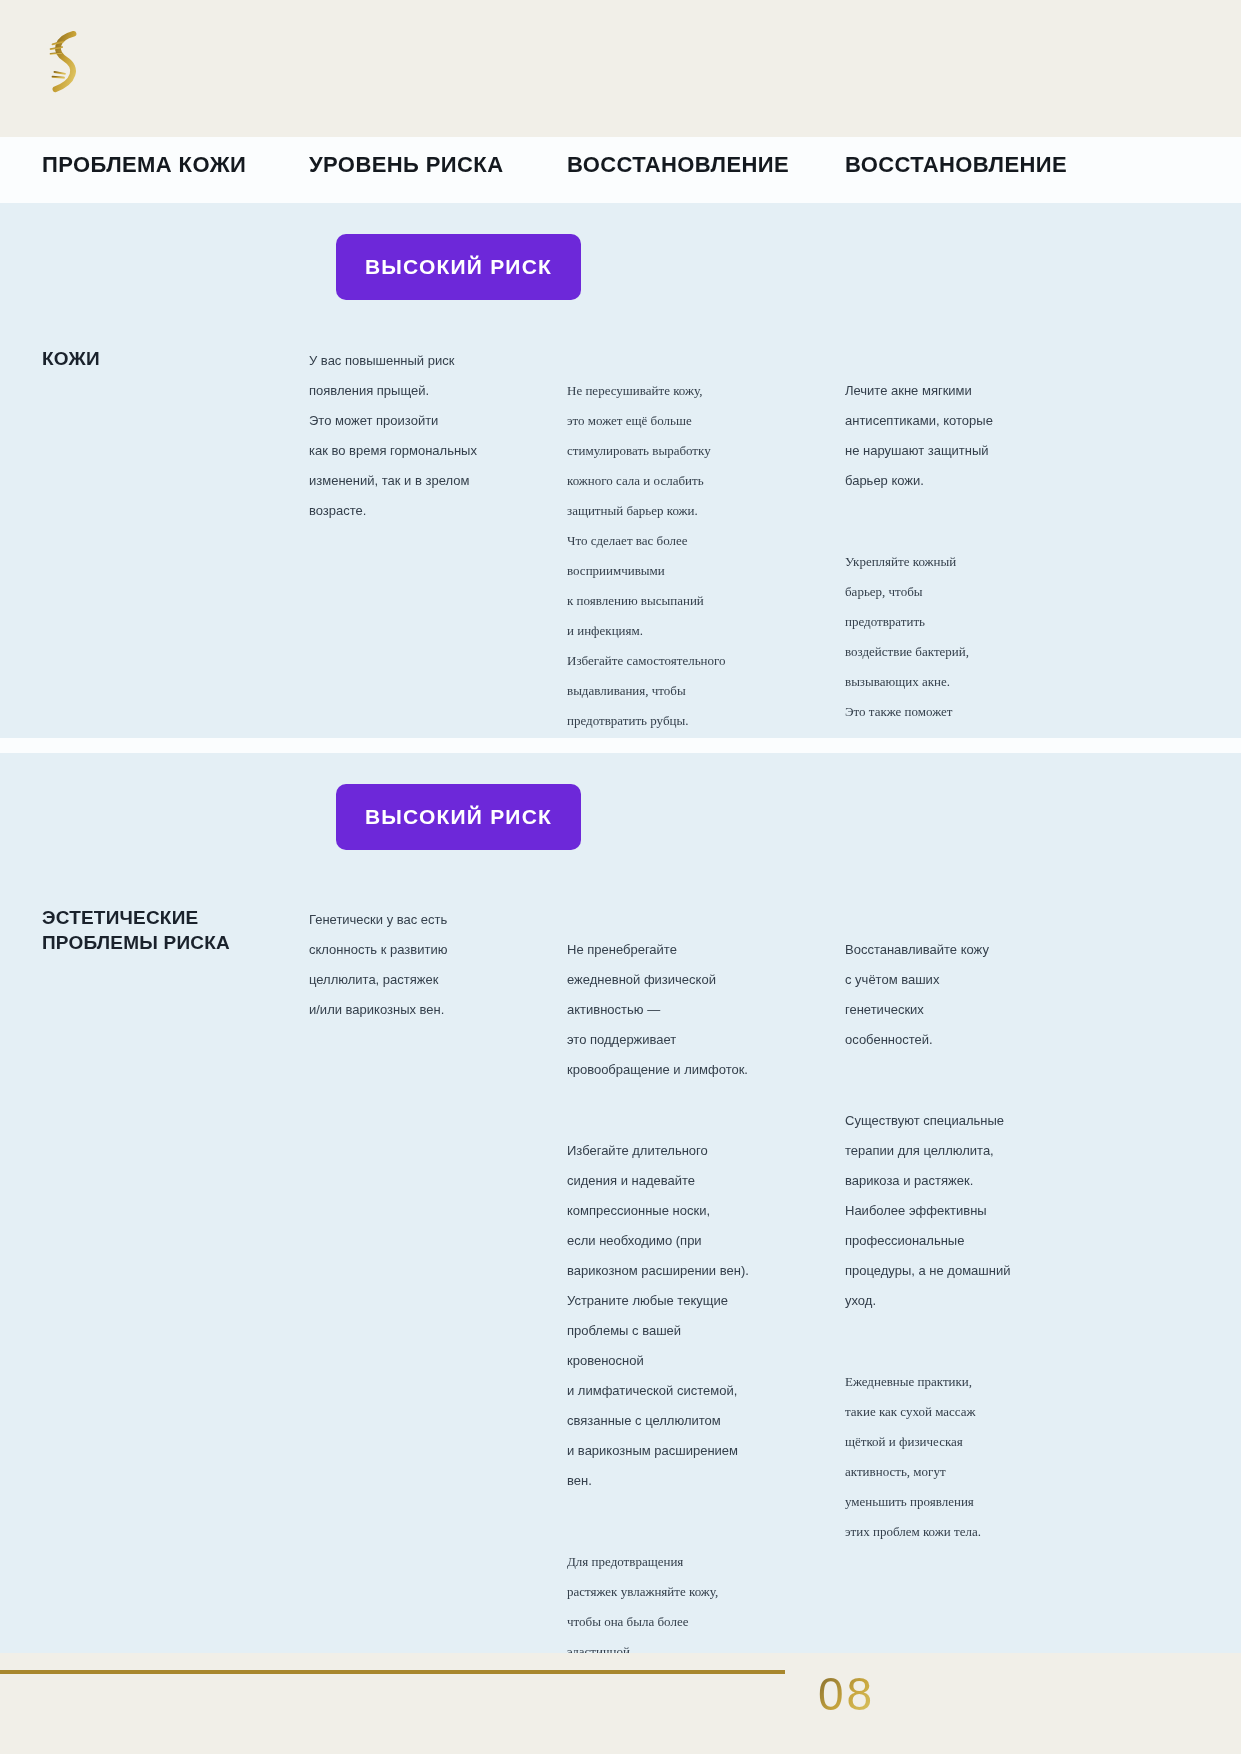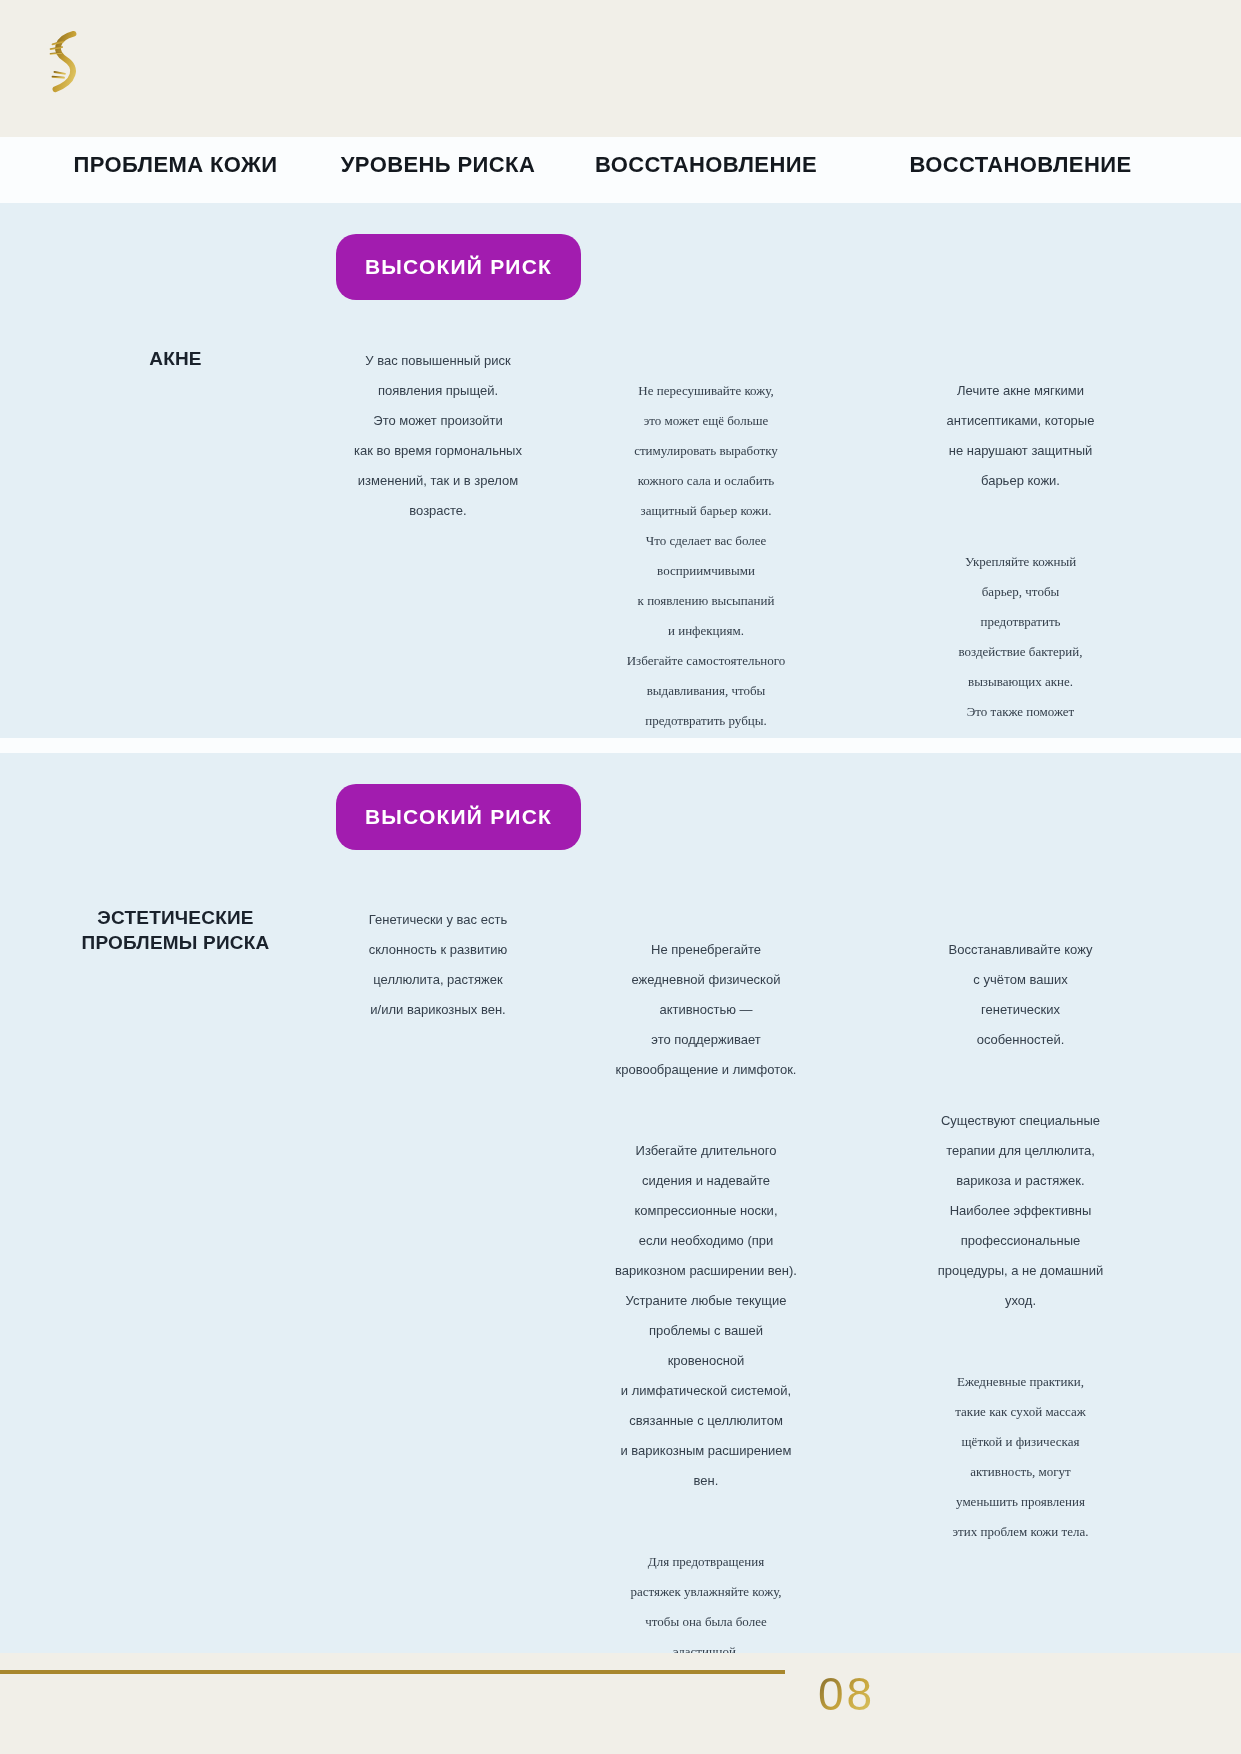--- a/index.html
+++ b/index.html
@@ -4,21 +4,21 @@
 <style>
   html,body{margin:0;padding:0;}
   body{
     width:1241px;height:1754px;
     background:#F1EFE8;
     font-family:"Liberation Sans", sans-serif;
     color:#35404C;
     position:relative;
     overflow:hidden;
   }
-  .page{width:1241px;height:1230px;position:relative;text-align:center;}
+  .page{width:1241px;height:1230px;position:relative;}
 
   
   .top{height:137px;position:relative;}
   .logo{position:absolute;left:41px;top:30px;}
 
   
   .table-region{background:#FBFDFE;height:1516px;}
 
   .grid-cols{
     display:grid;
@@ -31,21 +31,21 @@
     font-size:22px;font-weight:700;color:#14191F;
     letter-spacing:0.4px;white-space:nowrap;
   }
 
   .panel{background:#E4EFF5;box-sizing:border-box;padding-top:31px;overflow:hidden;}
   .panel1{height:535px;margin-top:11px;}
   .panel2{height:900px;margin-top:15px;}
 
   .badge{
     margin-left:336px;width:245px;height:66px;
-    background:#a21caf;border-radius:20px;
+    background:#6d28d9;border-radius:10px;
     display:flex;align-items:center;justify-content:center;
     color:#FFFFFF;font-size:21px;font-weight:700;letter-spacing:1.2px;
     white-space:nowrap;
   }
 
   .row-grid.r1{margin-top:46px;}
   .row-grid.r2{margin-top:55px;}
 
   .cell{font-size:13px;line-height:30px;white-space:pre-line;}
   .cell p{margin:0 0 21px 0;white-space:pre-line;}
@@ -102,21 +102,21 @@
     <div class="head-band grid-cols">
       <div class="th">ПРОБЛЕМА КОЖИ</div>
       <div class="th">УРОВЕНЬ РИСКА</div>
       <div class="th">ВОССТАНОВЛЕНИЕ</div>
       <div class="th">ВОССТАНОВЛЕНИЕ</div>
     </div>
 
     <section class="panel panel1">
       <div class="badge">ВЫСОКИЙ РИСК</div>
       <div class="row-grid r1 grid-cols">
-        <div class="cell problem">АКНЕ</div>
+        <div class="cell problem">КОЖИ</div>
         <div class="cell">У вас повышенный риск
 появления прыщей.
 Это может произойти
 как во время гормональных
 изменений, так и в зрелом
 возрасте.</div>
         <div class="cell">
           <p>Не пересушивайте кожу,
 это может ещё больше
 стимулировать выработку

